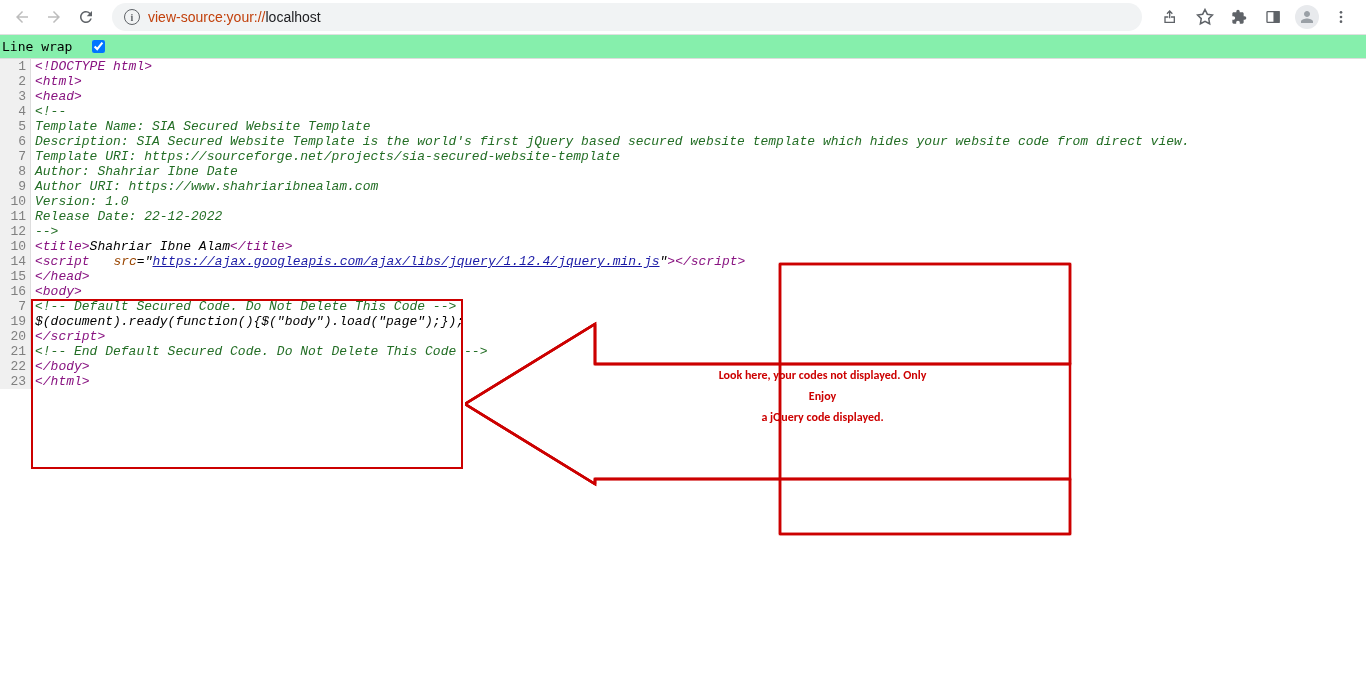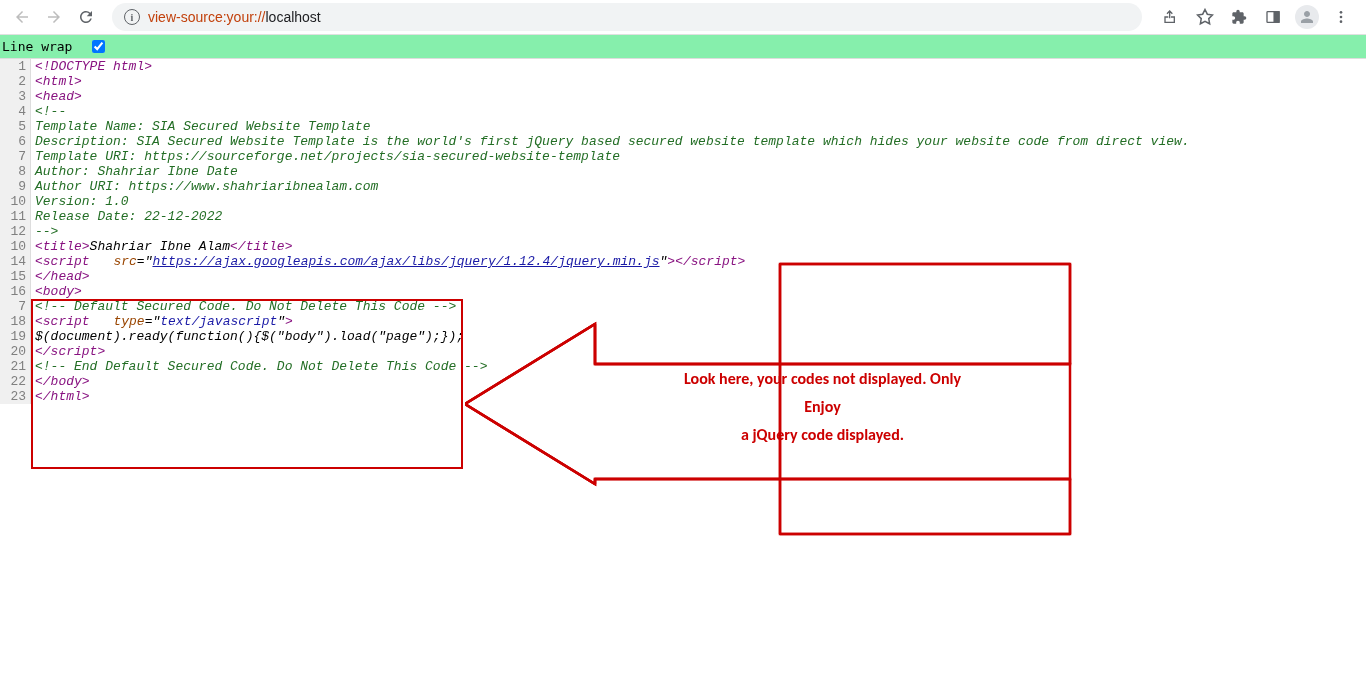--- a/index.html
+++ b/index.html
@@ -21,21 +21,21 @@
 .line { display: flex; }
 .gutter { width: 31px; text-align: right; color: #808080; background: #f0f0f0; padding-right: 4px; border-right: 1px solid #ddd; user-select: none; flex-shrink: 0; }
 .code { padding-left: 4px; white-space: pre; color: #000; font-style: italic; }
 .tag { color: #881280; }
 .comment { color: #236e25; }
 .attr-name { color: #994500; margin-left: 16px; }
 .attr-val { color: #1a1aa6; }
 .link { color: #1a1aa6; text-decoration: underline; }
 .red-box { position: absolute; left: 31px; top: 240px; width: 432px; height: 170px; border: 2px solid #c00; pointer-events: none; }
 .arrow-annotation { position: absolute; left: 465px; top: 200px; pointer-events: none; }
-.annotation-text { position: absolute; left: 580px; top: 306px; width: 485px; color: #c00; font-size: 16px; font-weight: bold; text-align: center; line-height: 1.75; font-family: Calibri, Arial, sans-serif; }
+.annotation-text { position: absolute; left: 580px; top: 306px; width: 485px; color: #c00; font-size: 12px; font-weight: bold; text-align: center; line-height: 1.75; font-family: Calibri, Arial, sans-serif; }
 </style>
 </head>
 <body>
 
 <div class="toolbar">
   <div class="nav-btn disabled">
     <svg width="18" height="18" viewBox="0 0 24 24">
         <path d="M20 11H7.83l5.59-5.59L12 4l-8 8 8 8 1.41-1.41L7.83 13H20v-2z" fill="currentColor"></path>
       </svg>
   </div>
@@ -163,24 +163,20 @@
       <div class="gutter">15</div>
       <div class="code"><span class="tag">&lt;/head&gt;</span></div>
     </div>
     <div class="line">
       <div class="gutter">16</div>
       <div class="code"><span class="tag">&lt;body&gt;</span></div>
     </div>
     <div class="line">
       <div class="gutter">7</div>
       <div class="code"><span class="comment">&lt;!-- Default Secured Code. Do Not Delete This Code --&gt;</span></div>
-    </div>
-    <div class="line">
-      <div class="gutter">18</div>
-      <div class="code"><span class="tag">&lt;script</span><span> </span><span class="attr-name">type</span><span>="</span><span class="attr-val">text/javascript</span><span>"</span><span class="tag">&gt;</span></div>
     </div>
     <div class="line">
       <div class="gutter">19</div>
       <div class="code"><span>$(document).ready(function(){$("body").load("page");});</span></div>
     </div>
     <div class="line">
       <div class="gutter">20</div>
       <div class="code"><span class="tag">&lt;/scr</span><span class="tag">ipt&gt;</span></div>
     </div>
     <div class="line">

